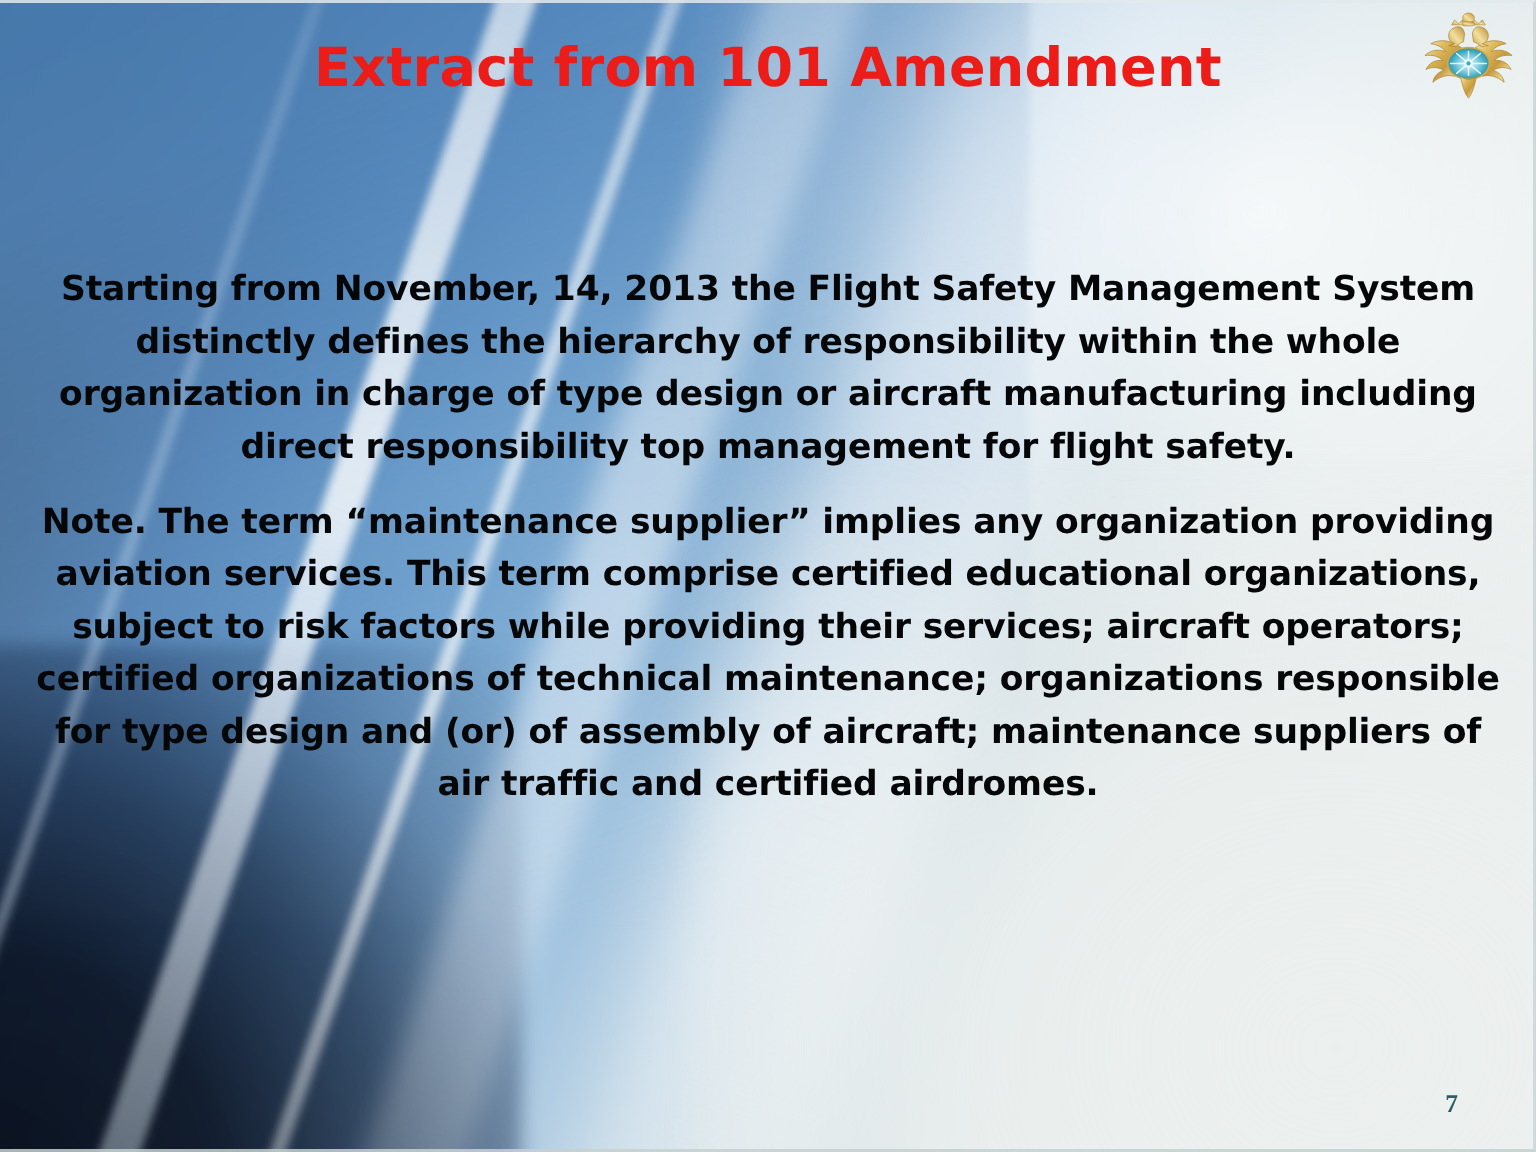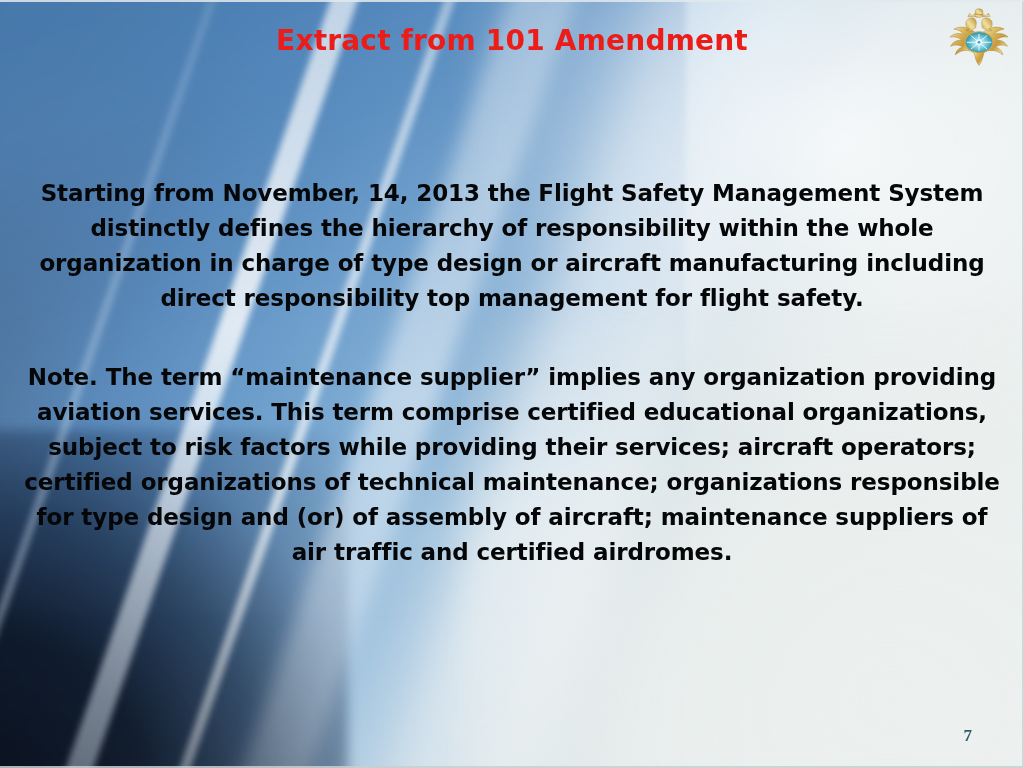--- a/index.html
+++ b/index.html
@@ -179,21 +179,21 @@
     position: absolute;
     inset: 0;
   }
 
   .slide-title {
     position: absolute;
     left: 0;
     right: 0;
     top: 26px;
     text-align: center;
-    font-size: 28px;
+    font-size: 36px;
     font-weight: bold;
     color: #ec1c18;
     letter-spacing: 0.2px;
     line-height: 1.1;
     padding: 0 120px;
     box-sizing: border-box;
   }
 
   .emblem {
     position: absolute;
@@ -213,21 +213,21 @@
 
   .para {
     text-align: center;
     color: #050608;
     font-size: 23px;
     font-weight: bold;
     line-height: 35px;
     letter-spacing: -0.1px;
     margin: 0;
   }
-  .para + .para { margin-top: 44px; }
+  .para + .para { margin-top: 15px; }
 
   .para-note .note-lead { font-weight: bold; }
   .para-note .note-body { font-weight: 600; }
 
   .page-number {
     position: absolute;
     right: 52px;
     bottom: 22px;
     font-size: 17px;
     font-weight: bold;

